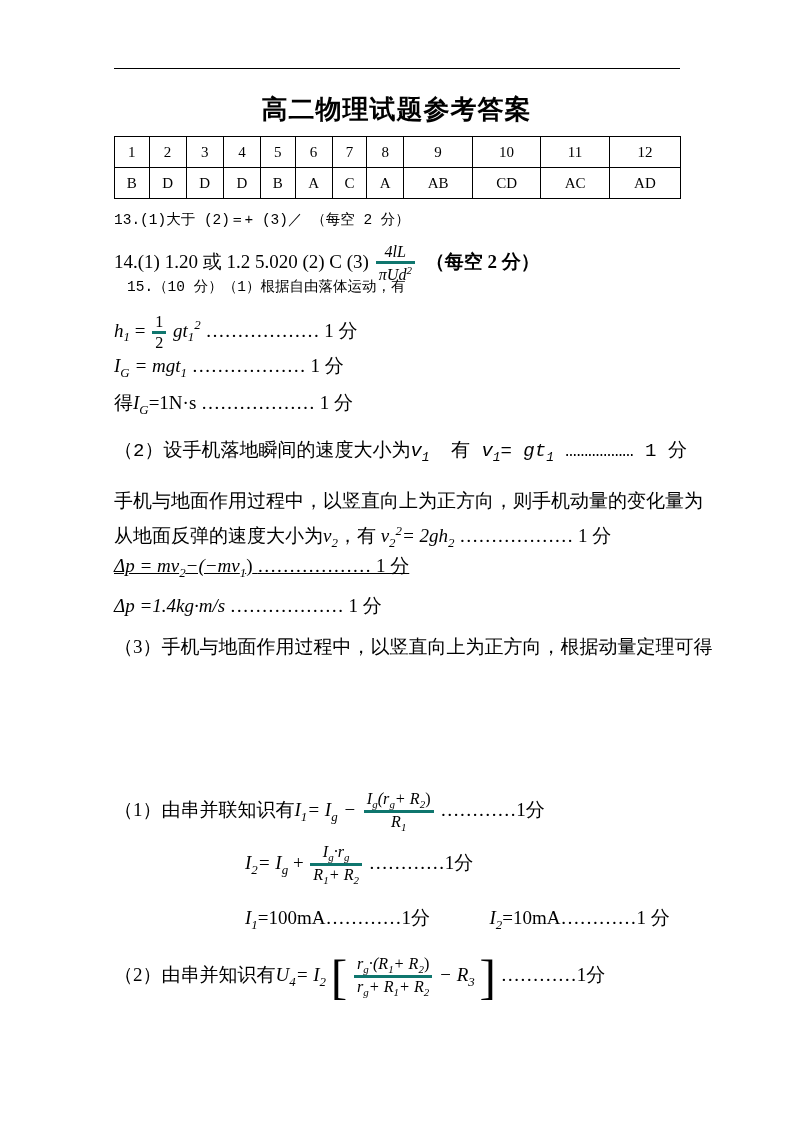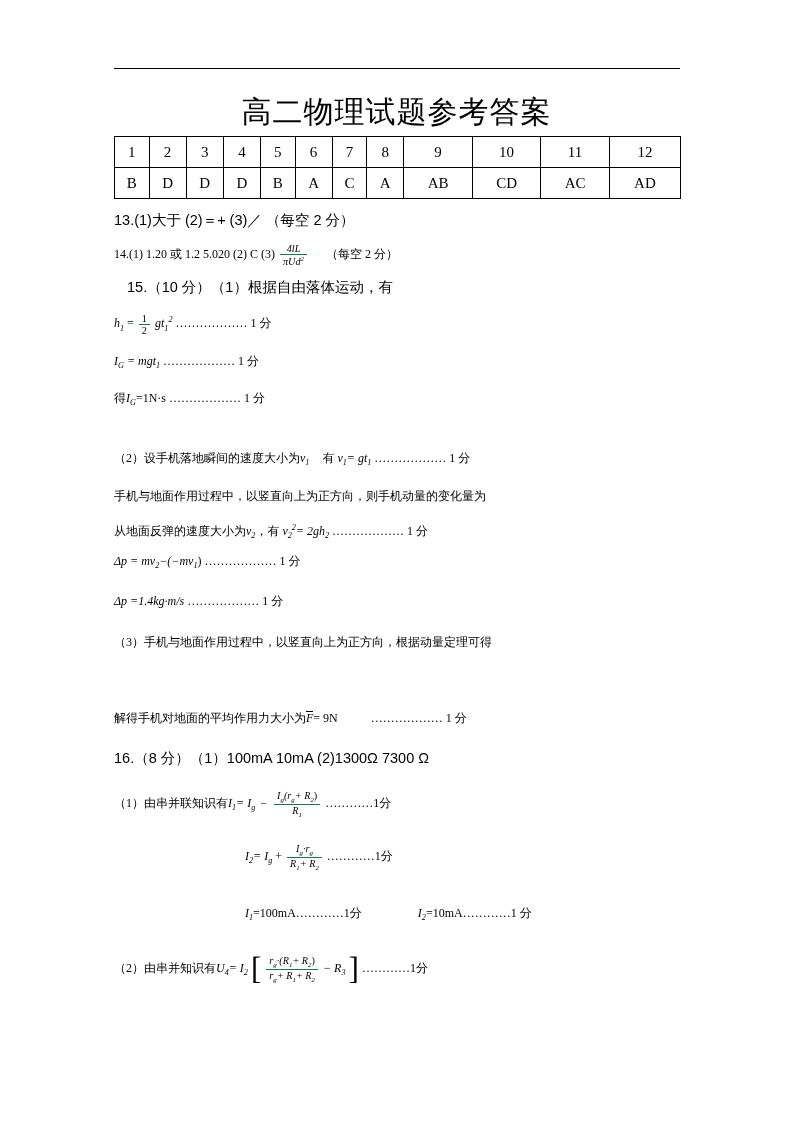--- a/index.html
+++ b/index.html
@@ -29,22 +29,22 @@
     height: 0;
     border-top: 1px solid #000;
   }
   .title {
     position: absolute;
     left: 0;
     top: 92px;
     width: 793px;
     text-align: center;
     font-family: "DejaVu Serif", serif;
-    font-weight: normal;
-    font-size: 30px;
+    font-weight: bold;
+    font-size: 26px;
     letter-spacing: 1px;
   }
   
   .ans-table {
     position: absolute;
     left: 114px;
     top: 136px;
     border-collapse: collapse;
     width: 567px;
   }
@@ -58,28 +58,28 @@
     padding: 0;
   }
   .ans-table tr.row-num td { font-size: 15px; }
   .ans-table tr.row-ans td { font-size: 15px; }
 
   .body-text {
     position: absolute;
     left: 114px;
     font-size: 14.5px;
     line-height: 1.5;
-    font-family: Liberation Sans, sans-serif;
+    font-family: Liberation Mono, monospace;
     white-space: nowrap;
     text-align: right;
   }
   .indent-blk {
     position: absolute;
     left: 114px;
-    font-size: 12px;
+    font-size: 19px;
     font-family: "Liberation Serif", serif;
     white-space: nowrap;
   }
   .mi { font-style: italic; }
   .sub {
     font-size: 0.68em;
     vertical-align: sub;
     font-style: italic;
   }
   .sup {
@@ -90,21 +90,21 @@
   .frac {
     display: inline-block;
     vertical-align: middle;
     text-align: center;
     font-size: 0.85em;
     line-height: 1.1;
     margin: 0 2px;
   }
   .frac .num {
     display: block;
-    border-bottom: 1px solid #0f766e;
+    border-bottom: 3px solid #0f766e;
     padding: 0 3px;
   }
   .frac .den {
     display: block;
     padding: 0 3px;
   }
   .dots { letter-spacing: 0px; }
   .bigbr {
     display: inline-block;
     font-size: 2.6em;
@@ -161,21 +161,21 @@
     </table>
 
   <div class="body-text" style="top:210px;">13.(1)大于   (2)＝+   (3)／      （每空 2 分）</div>
 
   <div class="indent-blk" style="top:243px;">
     <span>14.(1) 1.20 或 1.2        5.020         (2)         C         (3)</span>
     <span class="frac">
       <span class="num mi">4lL</span>
       <span class="den mi"><span>πUd</span><span class="sup">2</span></span>
     </span>
-    <span style="margin-left:14px;">（每空 2 分）</span>
+    <span style="margin-left:4px;font-weight:bold;">（每空 2 分）</span>
   </div>
 
   <div class="body-text" style="top:277px;margin-left:13px;">15.（10 分）（1）根据自由落体运动，有</div>
 
   <div class="indent-blk" style="top:313px;">
     <span class="mi">h</span><span class="sub">1</span>
     <span>=</span>
     <span class="frac">
       <span class="num">1</span>
       <span class="den">2</span>
@@ -188,54 +188,49 @@
     <span class="mi">I</span><span class="sub">G</span>
     <span class="mi">= mgt</span><span class="sub">1</span>
     <span class="dots">……………… 1 分</span>
   </div>
 
   <div class="indent-blk" style="top:390px;">
     <span>得</span><span class="mi">I</span><span class="sub">G</span><span>=1N·s</span>
     <span class="dots">……………… 1 分</span>
   </div>
 
-  <div class="indent-blk" style="top:450px;">
+  <div class="indent-blk" style="top:437px;font-family:Liberation Mono, monospace;">
     <span>（2）设手机落地瞬间的速度大小为</span><span class="mi">v</span><span class="sub">1</span>
     <span style="margin-left:10px;">有</span>
     <span class="mi">v</span><span class="sub">1</span><span class="mi">= gt</span><span class="sub">1</span>
     <span class="dots">……………… 1 分</span>
   </div>
 
   <div class="indent-blk" style="top:479px;margin-top:44px;">
     <span>从地面反弹的速度大小为</span><span class="mi">v</span><span class="sub">2</span><span>，有</span>
     <span class="mi">v</span><span class="sub">2</span><span class="sup">2</span><span class="mi">= 2gh</span><span class="sub">2</span>
     <span class="dots">……………… 1 分</span>
   </div>
 
   <div class="indent-blk" style="top:488px;font-family:Liberation Mono, monospace;">手机与地面作用过程中，以竖直向上为正方向，则手机动量的变化量为</div>
 
-  <div class="indent-blk" style="top:553px;">
+  <div class="indent-blk" style="top:553px;text-decoration:underline;">
     <span class="mi">Δp = mv</span><span class="sub">2</span><span class="mi">−(−mv</span><span class="sub">1</span><span>)</span>
     <span class="dots">……………… 1 分</span>
   </div>
 
   <div class="indent-blk" style="top:593px;">
     <span class="mi">Δp =1.4kg·m/s</span>
     <span class="dots">……………… 1 分</span>
   </div>
 
   <div class="indent-blk" style="top:634px;">（3）手机与地面作用过程中，以竖直向上为正方向，根据动量定理可得</div>
 
 
-  <div class="indent-blk" style="top:710px;">
-    <span>解得手机对地面的平均作用力大小为</span><span class="mi ovl">F</span><span>= 9N</span>
-    <span class="dots" style="margin-left:30px;">……………… 1 分</span>
-  </div>
-
-  <div class="body-text" style="top:748px;">16.（8 分）（1）100mA      10mA    (2)1300Ω     7300 Ω</div>
+
 
   <div class="indent-blk" style="top:790px;">
     <span>（1）由串并联知识有</span><span class="mi">I</span><span class="sub">1</span><span class="mi">= I</span><span class="sub">g</span>
     <span style="margin:0 2px;">−</span>
     <span class="frac">
       <span class="num"><span class="mi">I</span><span class="sub">g</span><span class="mi">(r</span><span class="sub">g</span><span class="mi">+ R</span><span class="sub">2</span><span>)</span></span>
       <span class="den"><span class="mi">R</span><span class="sub">1</span></span>
     </span>
     <span class="dots">…………1分</span>
   </div>

